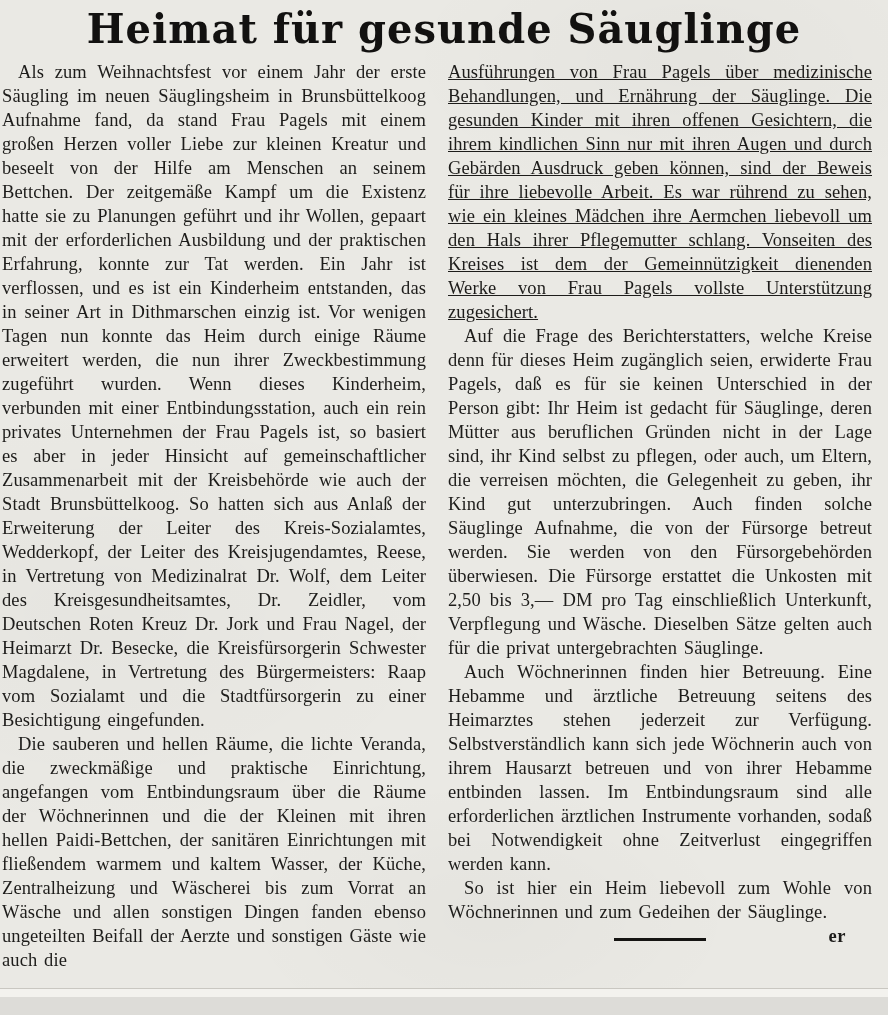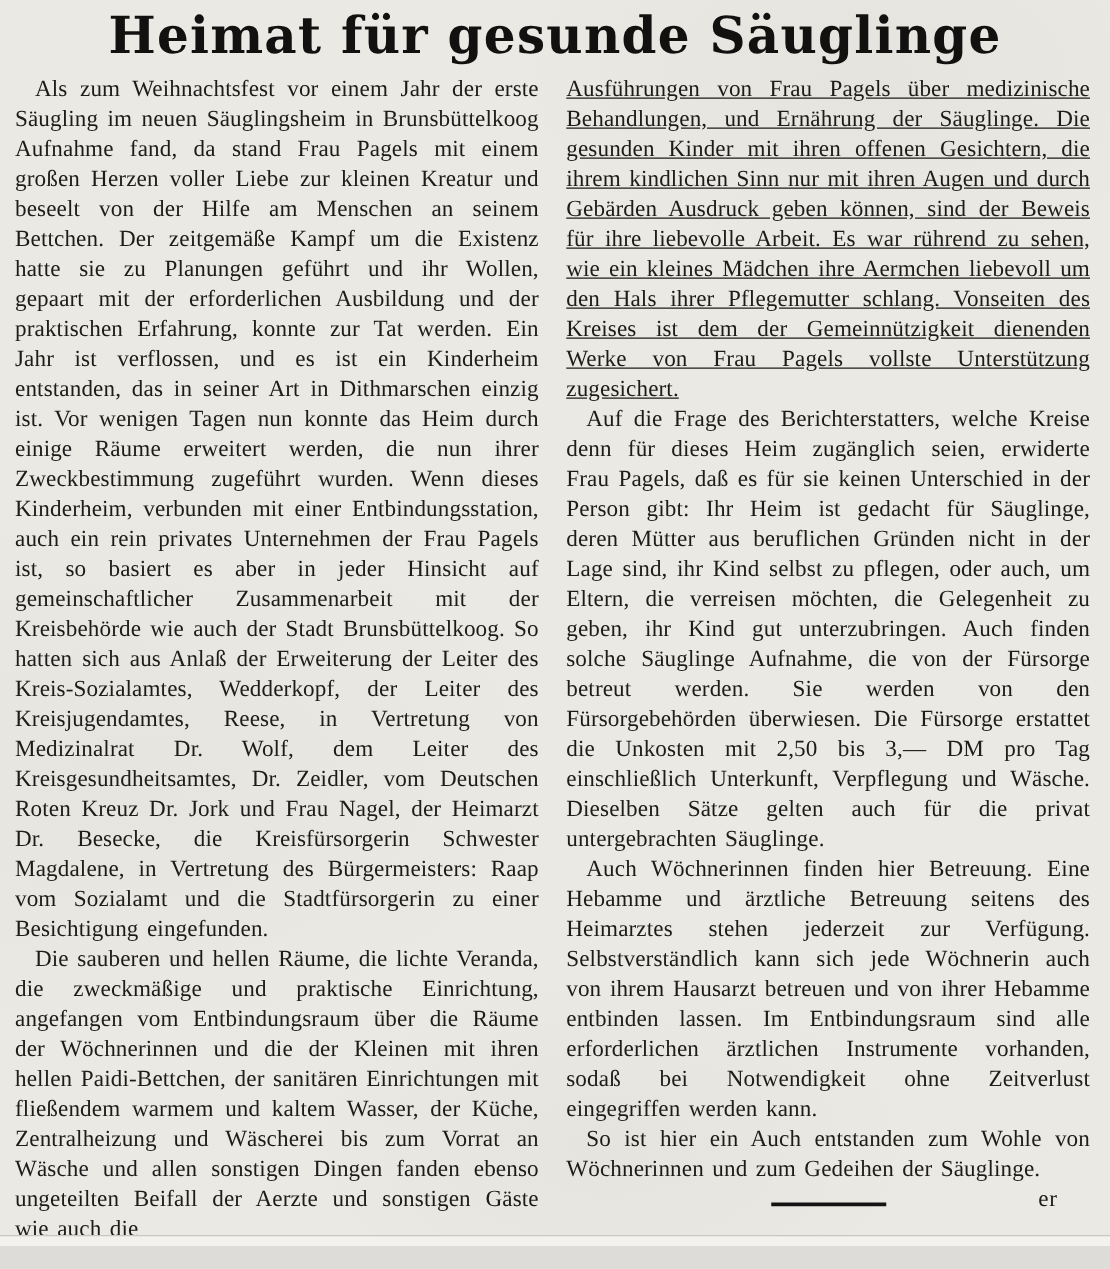--- a/index.html
+++ b/index.html
@@ -28,38 +28,38 @@
     font-weight:700;
     font-size:40px;
     line-height:46px;
     letter-spacing:1px;
     transform:scaleY(1.02);
     color:#121110;
   }
   .columns{
     display:flex;
     gap:22px;
-    padding:6px 16px 0 12px;
+    padding:6px 16px 0 2px;
   }
   .col{
     flex:1 1 0;
     text-align:justify;
     font-size:18.5px;
     line-height:24px;
     word-spacing:2px;
     letter-spacing:0.1px;
   }
   .col p{
     margin:0;
     text-indent:16px;
   }
   .col p.noindent{ text-indent:0;text-decoration:underline; }
   .sig{
     float:right;
-    font-weight:400;
+    font-weight:700;
     margin-right:26px;
     letter-spacing:0.5px;
   }
   .end-divider{
     width:92px;
     height:0;
     border-top:3px solid #151412;
     margin:14px auto 0 auto;
   }
   .scan-edge{
@@ -81,20 +81,20 @@
 
     <div class="col">
       <p>Als zum Weihnachtsfest vor einem Jahr der erste Säugling im neuen Säuglingsheim in Brunsbüttelkoog Aufnahme fand, da stand Frau Pagels mit einem großen Herzen voller Liebe zur kleinen Kreatur und beseelt von der Hilfe am Menschen an seinem Bettchen. Der zeitgemäße Kampf um die Existenz hatte sie zu Planungen geführt und ihr Wollen, gepaart mit der erforderlichen Ausbildung und der praktischen Erfahrung, konnte zur Tat werden. Ein Jahr ist verflossen, und es ist ein Kinderheim entstanden, das in seiner Art in Dithmarschen einzig ist. Vor wenigen Tagen nun konnte das Heim durch einige Räume erweitert werden, die nun ihrer Zweckbestimmung zugeführt wurden. Wenn dieses Kinderheim, verbunden mit einer Entbindungsstation, auch ein rein privates Unternehmen der Frau Pagels ist, so basiert es aber in jeder Hinsicht auf gemeinschaftlicher Zusammenarbeit mit der Kreisbehörde wie auch der Stadt Brunsbüttelkoog. So hatten sich aus Anlaß der Erweiterung der Leiter des Kreis-Sozialamtes, Wedderkopf, der Leiter des Kreisjugendamtes, Reese, in Vertretung von Medizinalrat Dr. Wolf, dem Leiter des Kreisgesundheitsamtes, Dr. Zeidler, vom Deutschen Roten Kreuz Dr. Jork und Frau Nagel, der Heimarzt Dr. Besecke, die Kreisfürsorgerin Schwester Magdalene, in Vertretung des Bürgermeisters: Raap vom Sozialamt und die Stadtfürsorgerin zu einer Besichtigung eingefunden.</p>
       <p>Die sauberen und hellen Räume, die lichte Veranda, die zweckmäßige und praktische Einrichtung, angefangen vom Entbindungsraum über die Räume der Wöchnerinnen und die der Kleinen mit ihren hellen Paidi-Bettchen, der sanitären Einrichtungen mit fließendem warmem und kaltem Wasser, der Küche, Zentralheizung und Wäscherei bis zum Vorrat an Wäsche und allen sonstigen Dingen fanden ebenso ungeteilten Beifall der Aerzte und sonstigen Gäste wie auch die</p>
     </div>
 
     <div class="col">
       <p class="noindent">Ausführungen von Frau Pagels über medizinische Behandlungen, und Ernährung der Säuglinge. Die gesunden Kinder mit ihren offenen Gesichtern, die ihrem kindlichen Sinn nur mit ihren Augen und durch Gebärden Ausdruck geben können, sind der Beweis für ihre liebevolle Arbeit. Es war rührend zu sehen, wie ein kleines Mädchen ihre Aermchen liebevoll um den Hals ihrer Pflegemutter schlang. Vonseiten des Kreises ist dem der Gemeinnützigkeit dienenden Werke von Frau Pagels vollste Unterstützung zugesichert.</p>
       <p>Auf die Frage des Berichterstatters, welche Kreise denn für dieses Heim zugänglich seien, erwiderte Frau Pagels, daß es für sie keinen Unterschied in der Person gibt: Ihr Heim ist gedacht für Säuglinge, deren Mütter aus beruflichen Gründen nicht in der Lage sind, ihr Kind selbst zu pflegen, oder auch, um Eltern, die verreisen möchten, die Gelegenheit zu geben, ihr Kind gut unterzubringen. Auch finden solche Säuglinge Aufnahme, die von der Fürsorge betreut werden. Sie werden von den Fürsorgebehörden überwiesen. Die Fürsorge erstattet die Unkosten mit 2,50 bis 3,— DM pro Tag einschließlich Unterkunft, Verpflegung und Wäsche. Dieselben Sätze gelten auch für die privat untergebrachten Säuglinge.</p>
       <p>Auch Wöchnerinnen finden hier Betreuung. Eine Hebamme und ärztliche Betreuung seitens des Heimarztes stehen jederzeit zur Verfügung. Selbstverständlich kann sich jede Wöchnerin auch von ihrem Hausarzt betreuen und von ihrer Hebamme entbinden lassen. Im Entbindungsraum sind alle erforderlichen ärztlichen Instrumente vorhanden, sodaß bei Notwendigkeit ohne Zeitverlust eingegriffen werden kann.</p>
-      <p><span>So ist hier ein Auch entstanden zum Wohle von Wöchnerinnen und zum Gedeihen der Säuglinge.</span><span class="sig">er</span></p>
+      <p><span>So ist hier ein Heim liebevoll zum Wohle von Wöchnerinnen und zum Gedeihen der Säuglinge.</span><span class="sig">er</span></p>
       <div class="end-divider"></div>
     </div>
 
   </div>
 
   <div class="scan-edge"></div>
 </div>
 
 </body></html>

